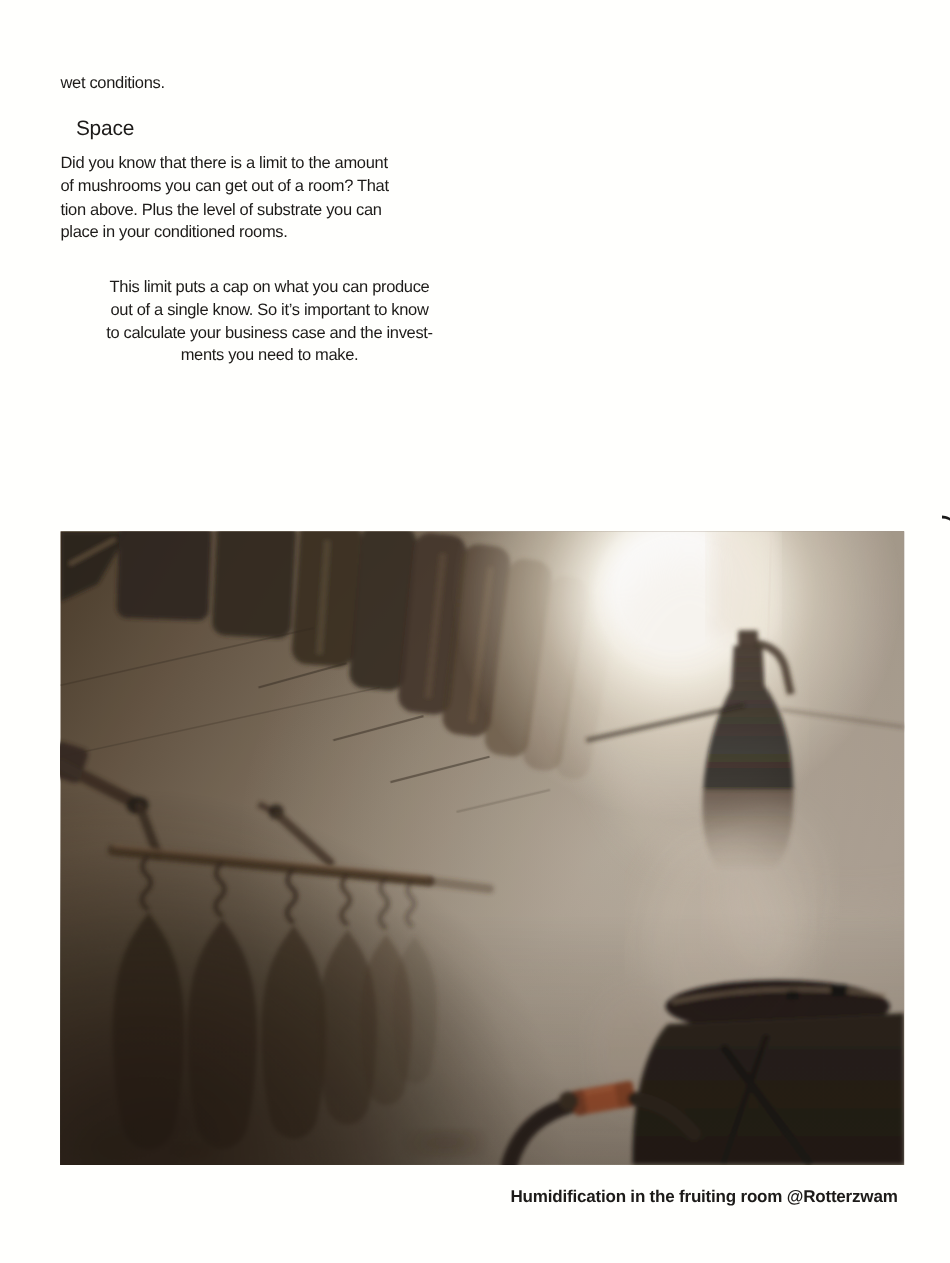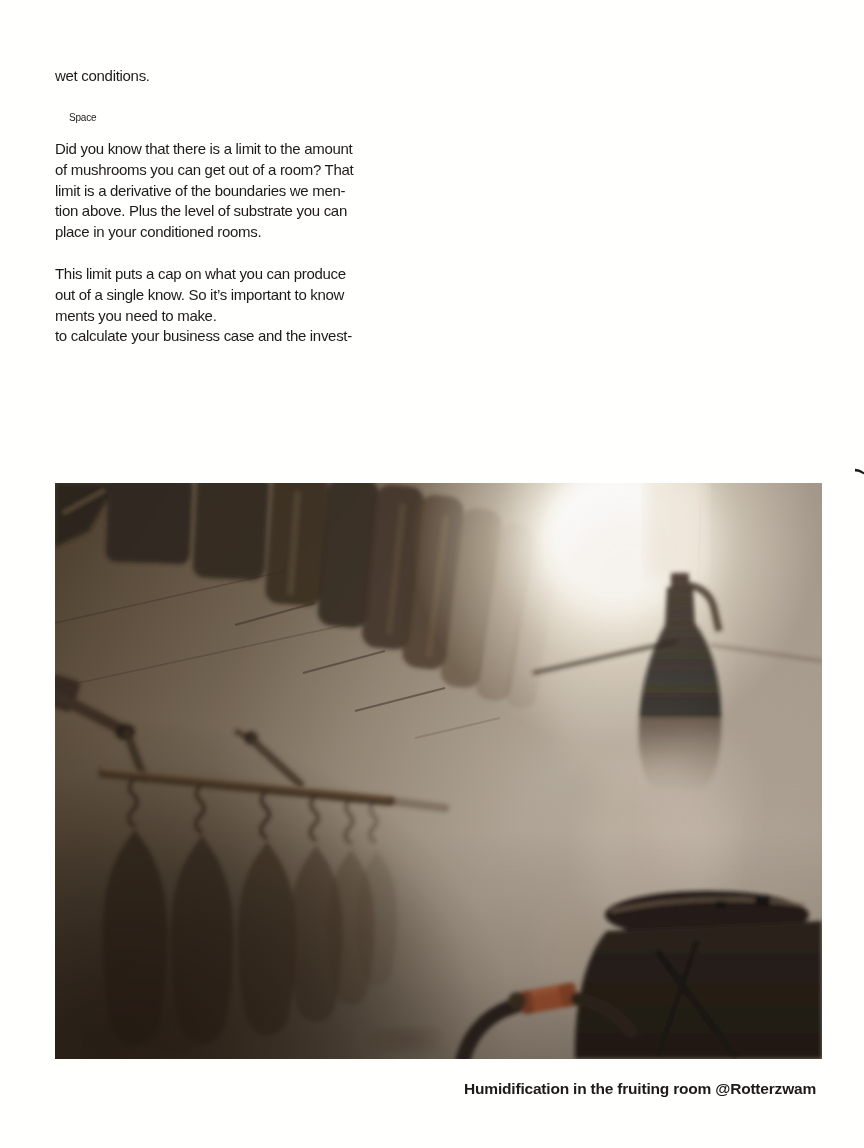--- a/index.html
+++ b/index.html
@@ -6,23 +6,23 @@
   body{
     width:864px;height:1148px;position:relative;overflow:hidden;
     background:#fffffd;color:#1d1b19;
     font-family:"Liberation Sans", sans-serif;
   }
   .txt{
     position:absolute;left:55px;width:380px;
     font-weight:400;font-size:15px;letter-spacing:-0.3px;line-height:20.8px;
   }
   .intro{top:66px;}
-  .heading{top:108px;left:69px;font-size:10px;letter-spacing:-0.2px;}
+  .heading{top:108px;left:69px;font-size:19px;letter-spacing:-0.2px;}
   .para1{top:139px;}
-  .para2{top:264px;}
+  .para2{top:251px;text-align:center;}
   .para div{white-space:nowrap;}
   .figure{
     position:absolute;left:55px;top:483px;width:767px;height:576px;
     background:#7a6c5c;overflow:hidden;
   }
   .figure svg{display:block;}
   .caption{
     position:absolute;right:48px;top:1080px;
     font-weight:700;font-size:15.5px;letter-spacing:-0.2px;
     text-align:center;white-space:nowrap;
@@ -35,30 +35,29 @@
 </style>
 </head>
 <body>
 
 <div class="txt intro">wet conditions.</div>
 <div class="txt heading">Space</div>
 
 <div class="txt para para1">
   <div>Did you know that there is a limit to the amount</div>
   <div>of mushrooms you can get out of a room? That</div>
-  <div>limit is a derivative of the boundaries we men-</div>
   <div>tion above. Plus the level of substrate you can</div>
   <div>place in your conditioned rooms.</div>
 </div>
 
 <div class="txt para para2">
   <div>This limit puts a cap on what you can produce</div>
   <div>out of a single know. So it’s important to know</div>
+  <div>to calculate your business case and the invest-</div>
   <div>ments you need to make.</div>
-  <div>to calculate your business case and the invest-</div>
 </div>
 
 <div class="figure" title="Misty fruiting room with hanging substrate bags, a bright lamp and humidification equipment">
   <svg width="767" height="576" viewBox="0 0 767 576" xmlns="http://www.w3.org/2000/svg">
     <defs>
       <linearGradient id="bgGrad" x1="0" y1="0" x2="1" y2="0.45">
         <stop offset="0" stop-color="#463827"></stop>
         <stop offset="0.22" stop-color="#655645"></stop>
         <stop offset="0.48" stop-color="#857867"></stop>
         <stop offset="0.72" stop-color="#9c9183"></stop>

